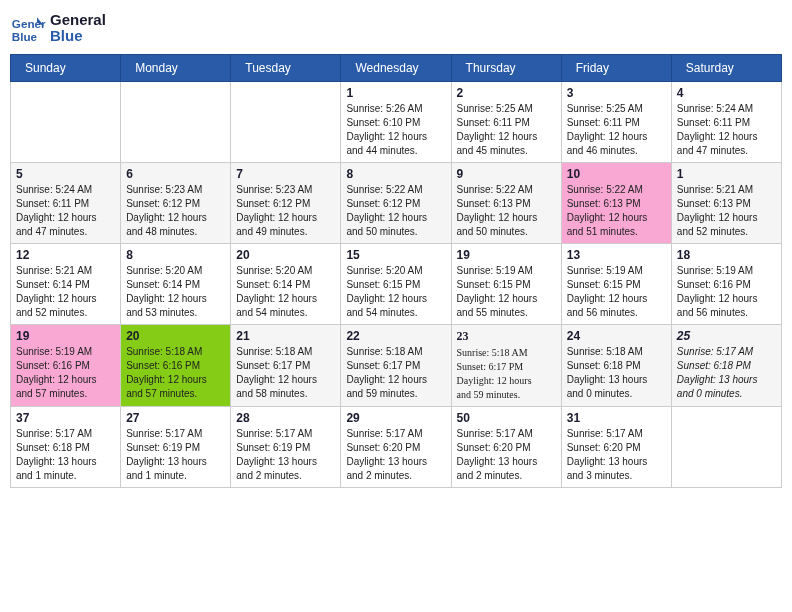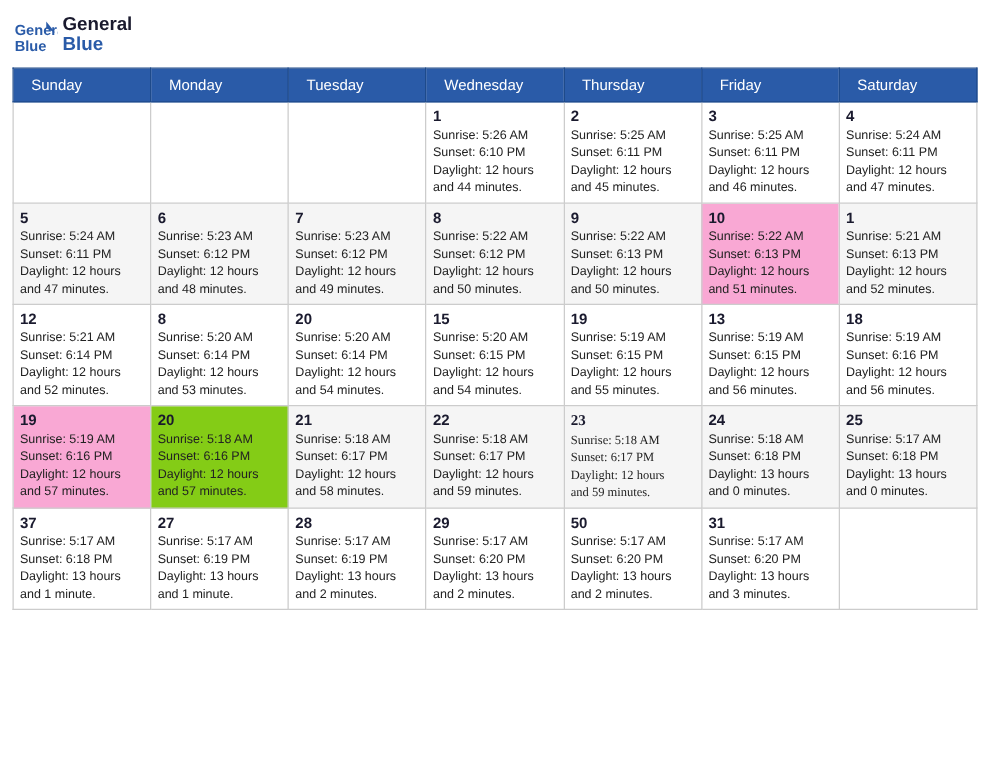--- a/index.html
+++ b/index.html
@@ -285,21 +285,21 @@
 Daylight: 12 hours
 and 59 minutes.</div>
         </td>
         <td style="background: rgb(245, 245, 245);">
           <span class="day-num">24</span>
           <div class="day-info" style="white-space: pre-line;">Sunrise: 5:18 AM
 Sunset: 6:18 PM
 Daylight: 13 hours
 and 0 minutes.</div>
         </td>
-        <td style="background: rgb(245, 245, 245);">
+        <td style="background: rgb(245, 245, 245); font-style: italic;">
           <span class="day-num">25</span>
           <div class="day-info" style="white-space: pre-line;">Sunrise: 5:17 AM
 Sunset: 6:18 PM
 Daylight: 13 hours
 and 0 minutes.</div>
         </td>
       </tr>
       <tr>
         <td>
           <span class="day-num">37</span>

